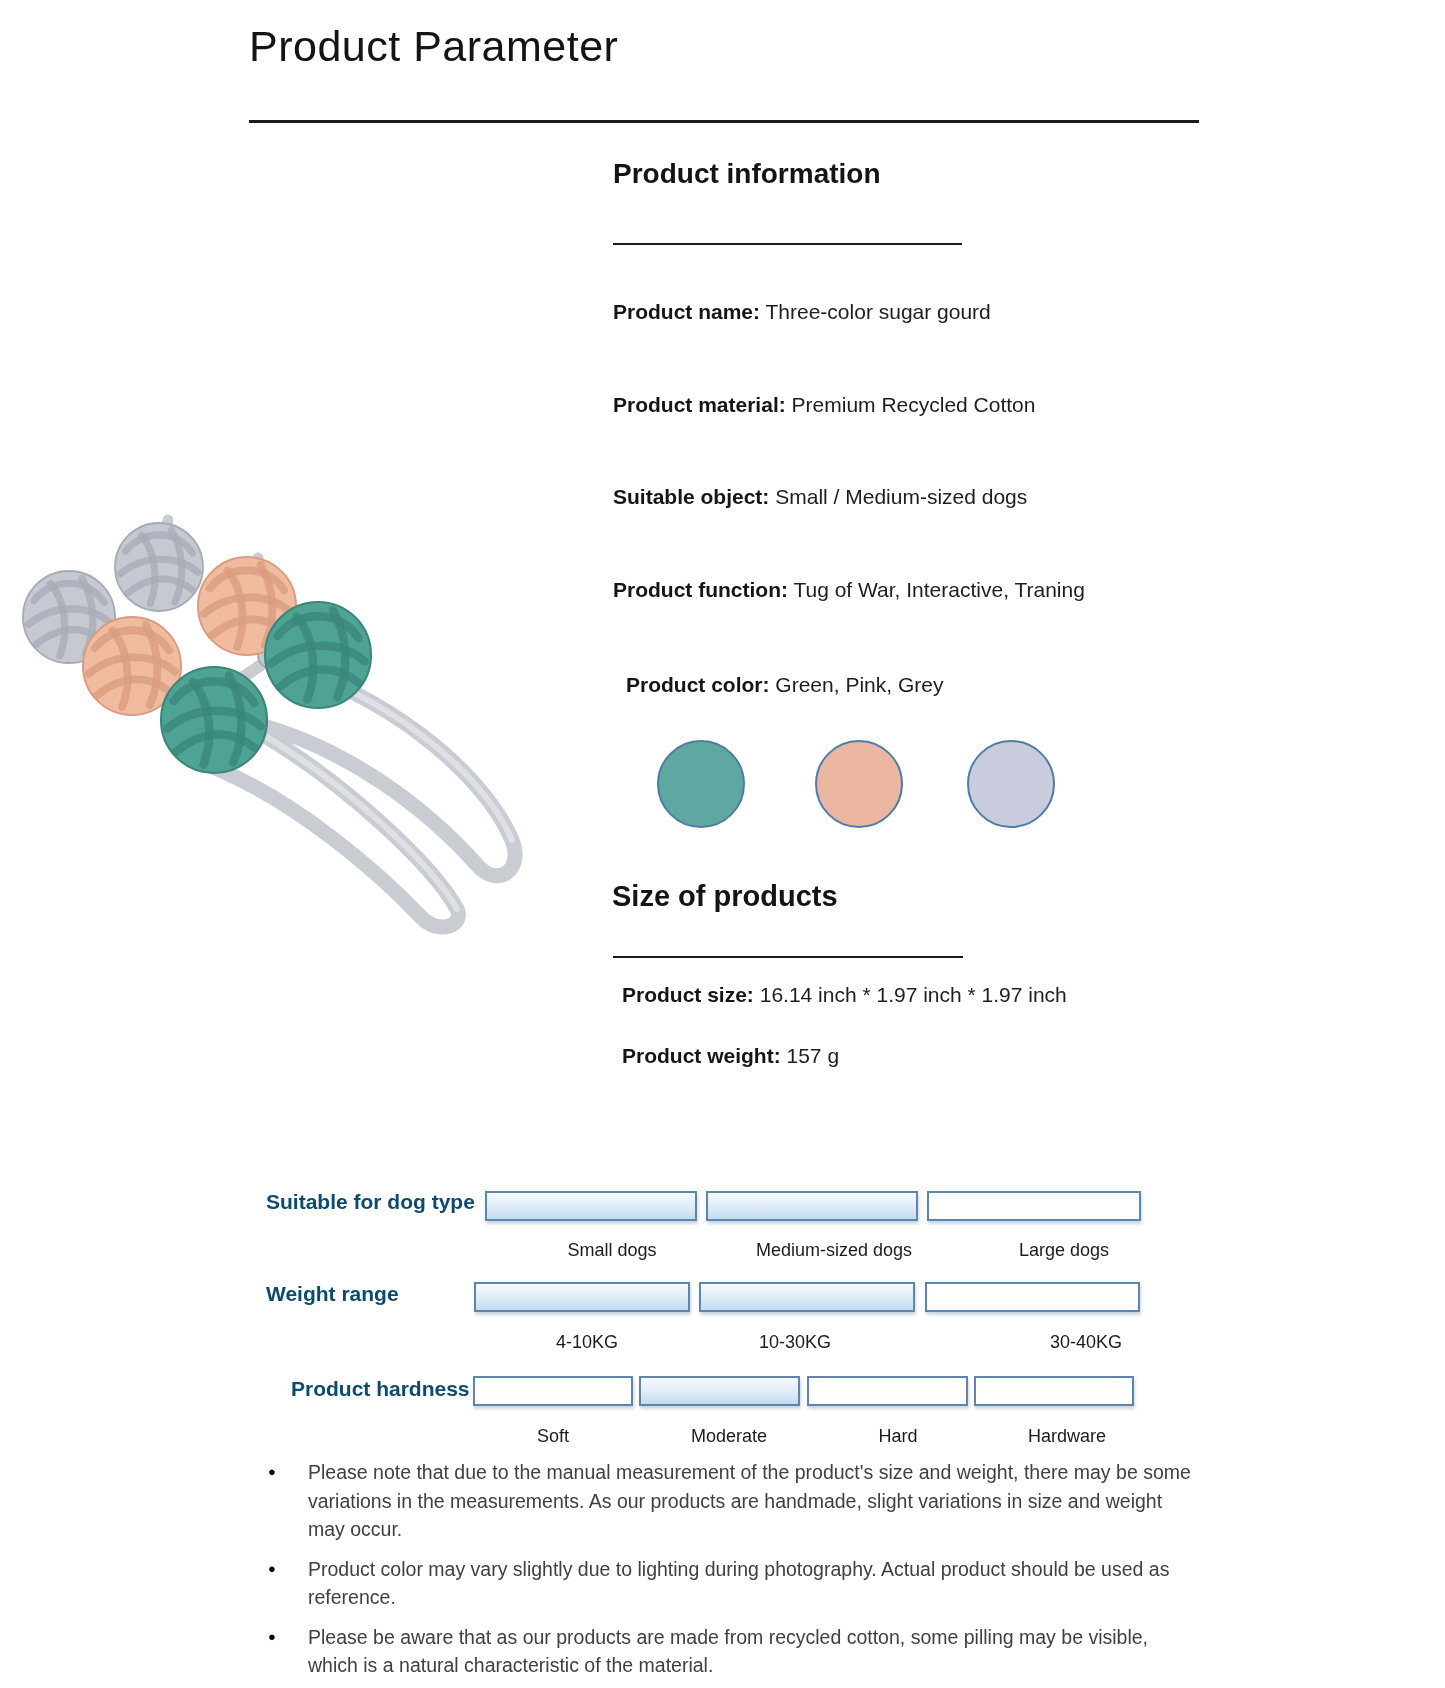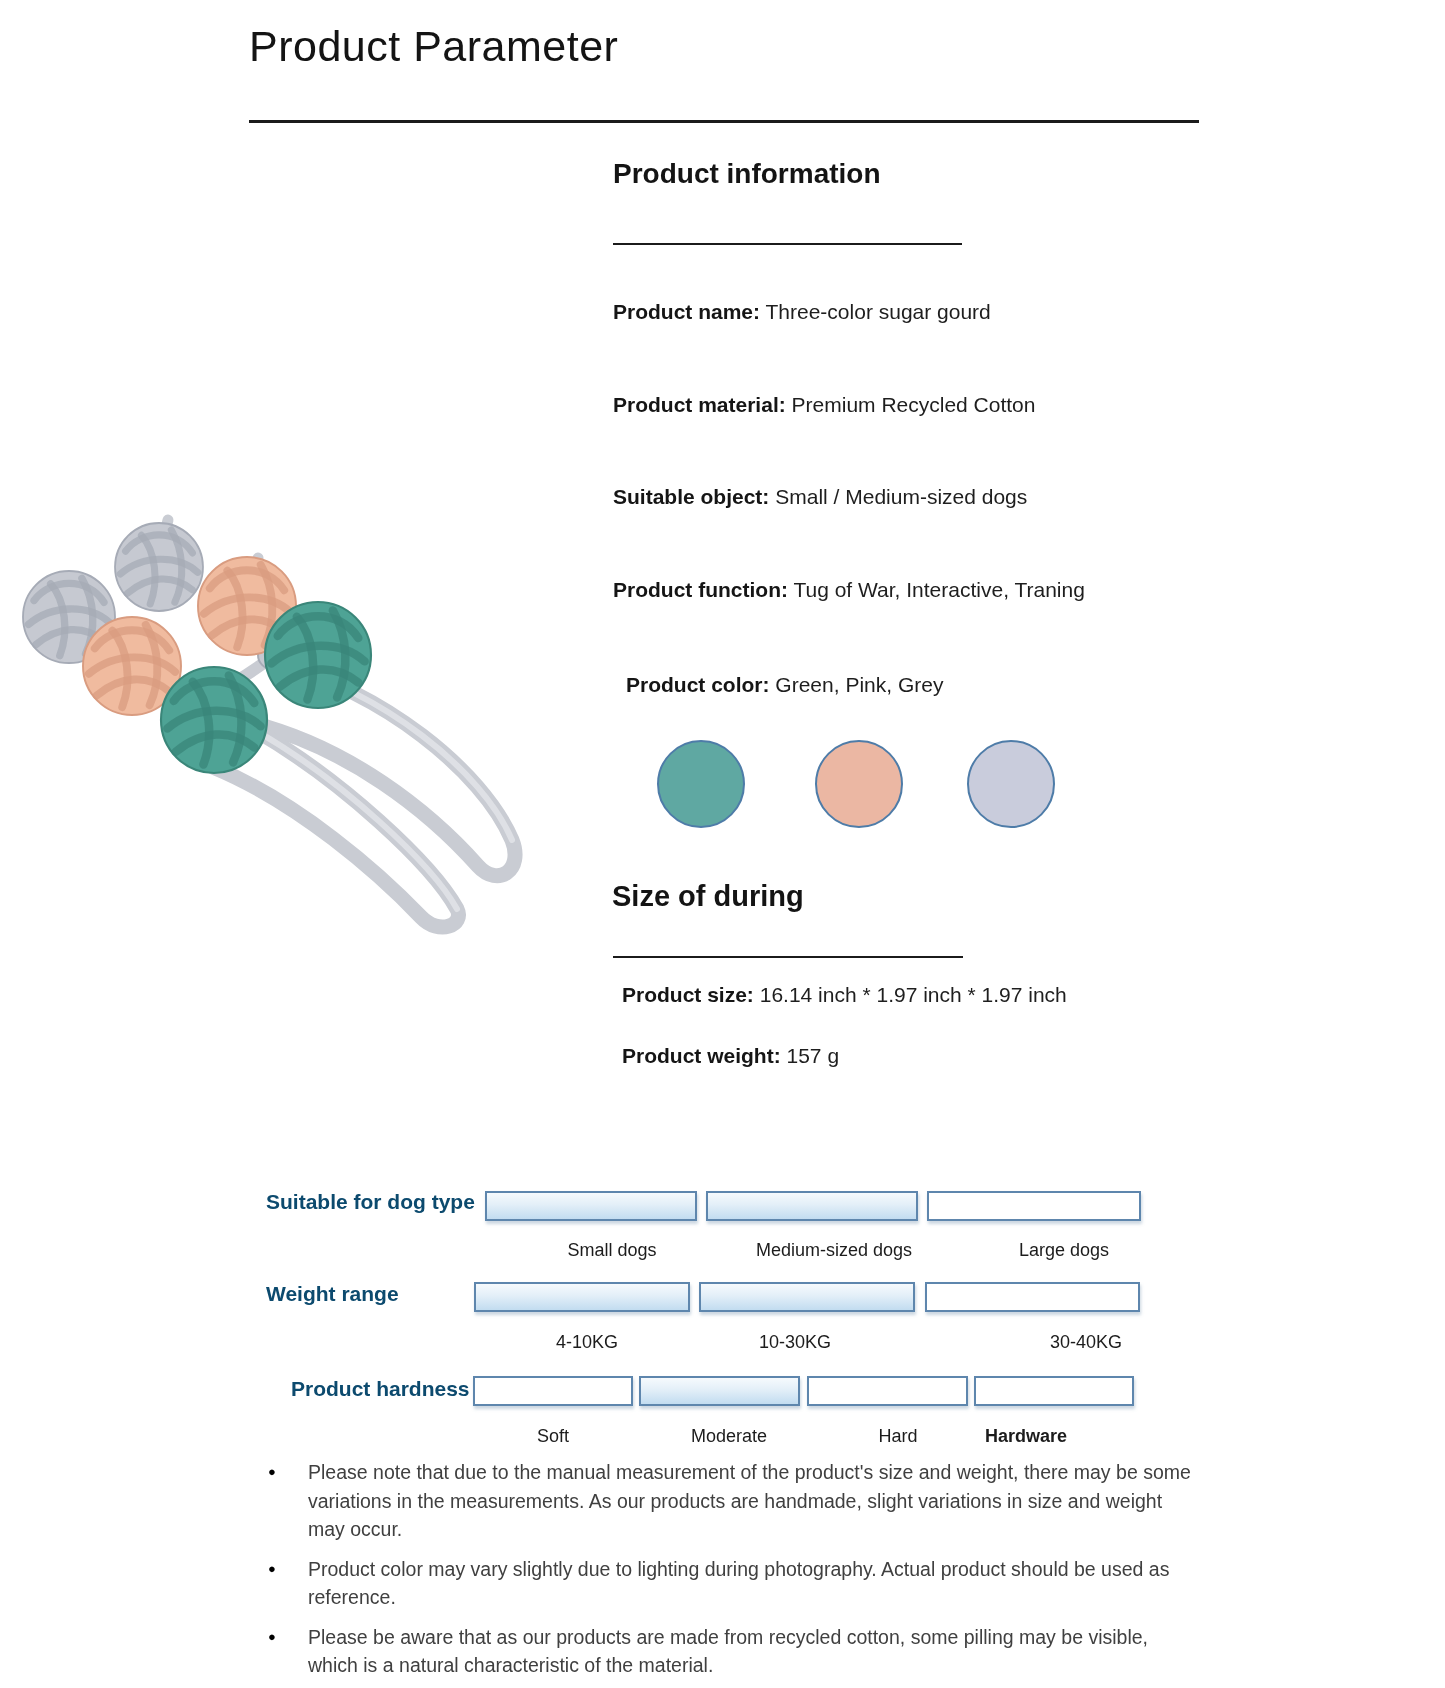--- a/index.html
+++ b/index.html
@@ -47,21 +47,21 @@
   .box.filled{background:linear-gradient(180deg,#f6fafd 0%,#e3eff8 45%,#c2dcf0 100%);}
   .r1{top:1191px;} .r2{top:1282px;} .r3{top:1376px;}
   .b-r1-0{left:485px;width:212px;} .b-r1-1{left:706px;width:212px;} .b-r1-2{left:927px;width:214px;}
   .b-r2-0{left:474px;width:216px;} .b-r2-1{left:699px;width:216px;} .b-r2-2{left:925px;width:215px;}
   .b-r3-0{left:473px;width:160px;} .b-r3-1{left:639px;width:161px;} .b-r3-2{left:807px;width:161px;} .b-r3-3{left:974px;width:160px;}
 
   .boxlabel{position:absolute;transform:translateX(-50%);font-size:18px;color:#1c1c1c;white-space:nowrap;}
   .bl-r1{top:1240px;margin-left:24px;} .bl-r2{top:1332px;} .bl-r3{top:1426px;}
   .bl-r1-0{left:588px;} .bl-r1-1{left:810px;} .bl-r1-2{left:1040px;}
   .bl-r2-0{left:587px;text-align:right;} .bl-r2-1{left:795px;} .bl-r2-2{left:1086px;}
-  .bl-r3-0{left:553px;} .bl-r3-1{left:729px;} .bl-r3-2{left:898px;} .bl-r3-3{left:1026px;font-weight:bold;}
+  .bl-r3-0{left:553px;} .bl-r3-1{left:729px;} .bl-r3-2{left:898px;} .bl-r3-3{left:1067px;}
 
   .notes{position:absolute;left:268px;top:1458px;width:940px;}
   .note{display:flex;margin-bottom:11px;}
   .note .dot{flex:none;width:40px;font-size:13px;padding-top:6px;color:#000;}
   .note .txt{font-size:19.5px;line-height:28.5px;color:#404040;max-width:888px;}
 
   .photo{position:absolute;left:10px;top:468px;width:565px;height:485px;}
   .kbase{stroke-width:2;}
   .kline{fill:none;stroke-width:8;stroke-linecap:round;opacity:.75;}
   .rope{fill:none;stroke:#c9ccd3;stroke-width:15;stroke-linecap:round;}
@@ -128,21 +128,21 @@
   </div>
   <div class="fld f-color">
     <span class="lbl">Product color:</span>
     <span>Green, Pink, Grey</span>
   </div>
 
   <div class="swatch sw-green" style="background-color: rgb(95, 168, 162);"></div>
   <div class="swatch sw-pink" style="background-color: rgb(235, 183, 163);"></div>
   <div class="swatch sw-grey" style="background-color: rgb(201, 204, 220);"></div>
 
-  <div class="sec-heading h-size">Size of during</div>
+  <div class="sec-heading h-size">Size of products</div>
   <div class="rule rule-size"></div>
 
   <div class="fld f-size">
     <span class="lbl">Product size:</span>
     <span>16.14 inch * 1.97 inch * 1.97 inch</span>
   </div>
   <div class="fld f-weight">
     <span class="lbl">Product weight:</span>
     <span>157 g</span>
   </div>

